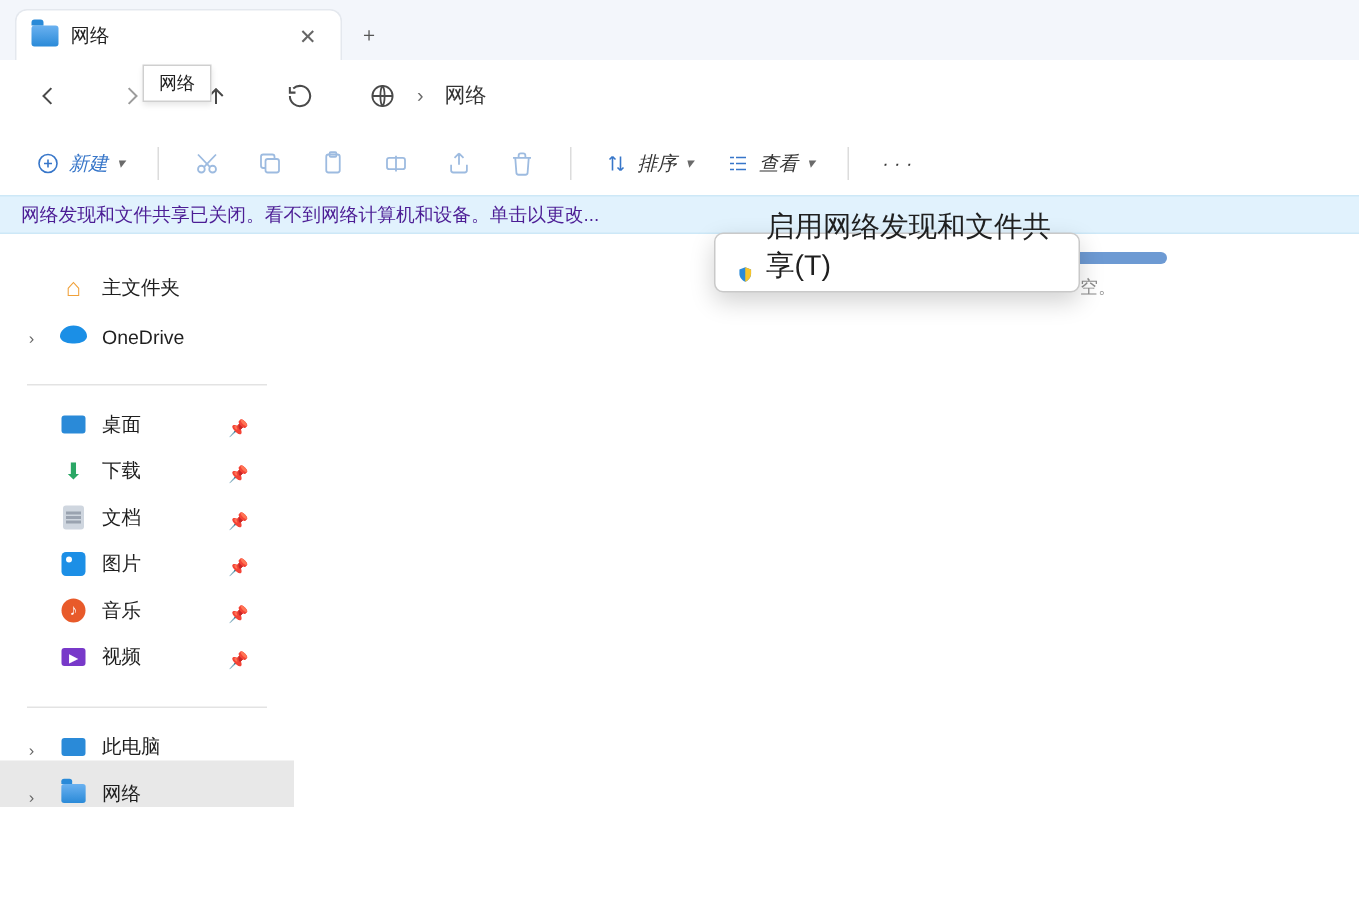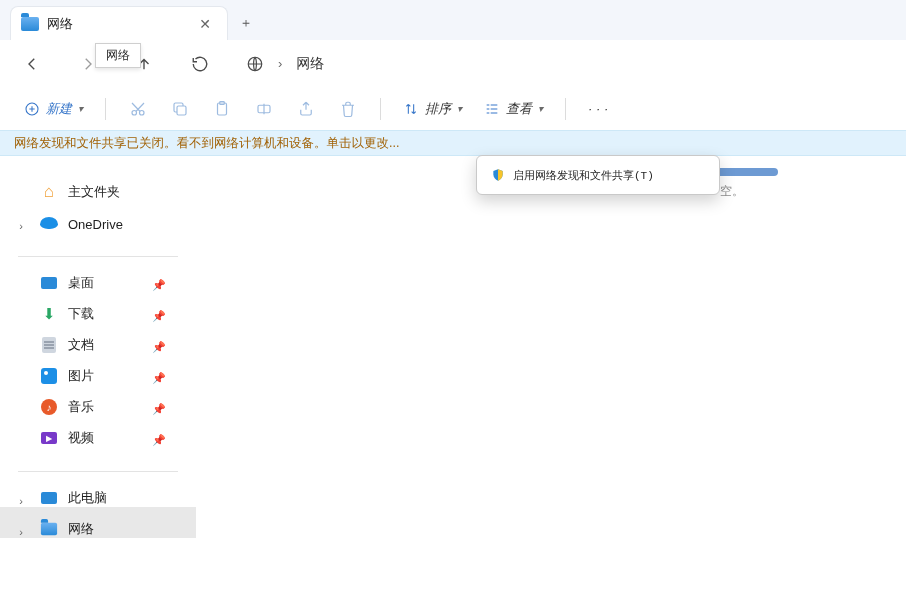--- a/index.html
+++ b/index.html
@@ -29,25 +29,25 @@
   .toolbar{ height:42px; display:flex; align-items:center; padding:0 24px; gap:22px; color:#4c7ac8; border-bottom:1px solid #ffffff;font-style:italic;}
   .tbtn{ display:flex; align-items:center; gap:6px; color:#3776c9; font-size:13px;}
   .tbtn.icon-only{ width:20px; justify-content:center;}
   .tbtn svg{stroke:#3776c9;}
   .vsep{ width:1px; height:22px; background:#dcdcdc;}
   .tbtn.dim{ color:#9dbbe0;}
   .tbtn.dim svg{stroke:#9dbbe0;}
   .caret-down{font-size:10px;color:#6a6a6a;}
 
   
-  .banner{ height:26px; background:#e1f2fd; display:flex; align-items:center; padding:0 14px; font-size:12.5px; color:#a16207; border-top:1px solid #cde8f7; border-bottom:1px solid #cde8f7;}
+  .banner{ height:26px; background:#e1f2fd; display:flex; align-items:center; padding:0 14px; font-size:12.5px; color:#4c1d95; border-top:1px solid #cde8f7; border-bottom:1px solid #cde8f7;}
 
   
   .ctxmenu{ position:absolute; left:476px; top:155px; width:244px; background:#ffffff; border:1px solid #c9c9c9; border-radius:6px; box-shadow:0 6px 16px rgba(0,0,0,.18); padding:4px 0; z-index:20;}
-  .ctxitem{ height:30px; display:flex; align-items:center; padding:0 14px; font-size:11px; gap:8px;font-family:Liberation Mono, monospace;}
+  .ctxitem{ height:30px; display:flex; align-items:flex-end; padding:0 14px; font-size:19px; gap:8px;}
   .shield{width:14px;height:14px;}
   .arrow-callout{ position:absolute; left:688px; top:162px; width:90px; height:20px; z-index:19;}
   .arrow-line{ position:absolute; left:14px; top:6px; width:76px; height:8px; background:#6d9ad3; border-radius:4px;}
   .arrow-head{ position:absolute; left:0; top:0; width:0; height:0; border-top:10px solid transparent; border-bottom:10px solid transparent; border-right:16px solid #6d9ad3;}
   .empty-hint{ position:absolute; left:720px; top:183px; font-size:12px; color:#8d8d8d;}
 
   
   .body-row{ display:flex; height:calc(609px - 40px - 48px - 42px - 26px);}
   .sidebar{ width:196px; padding:14px 0 0 0;}
   .content{ flex:1; position:relative;}

